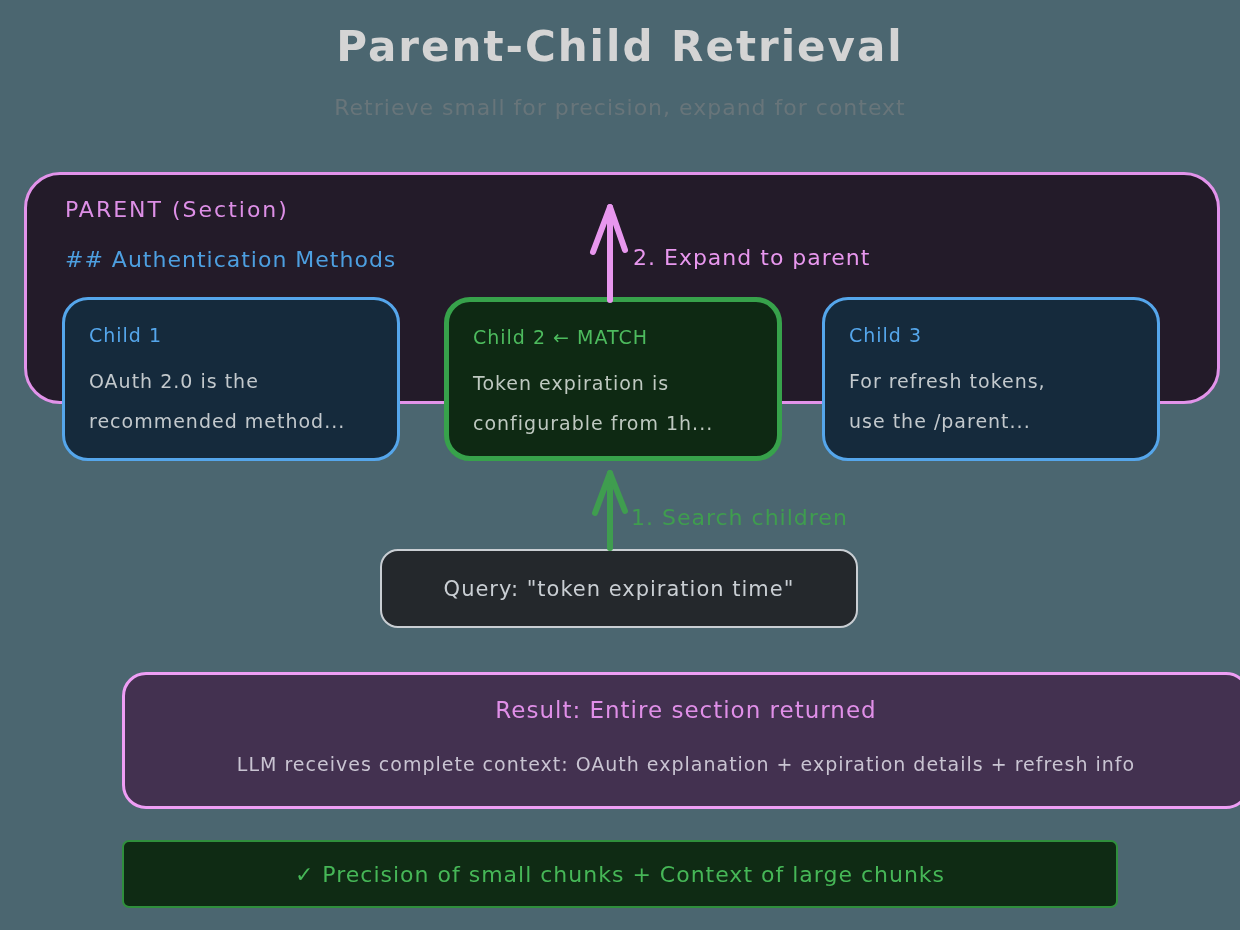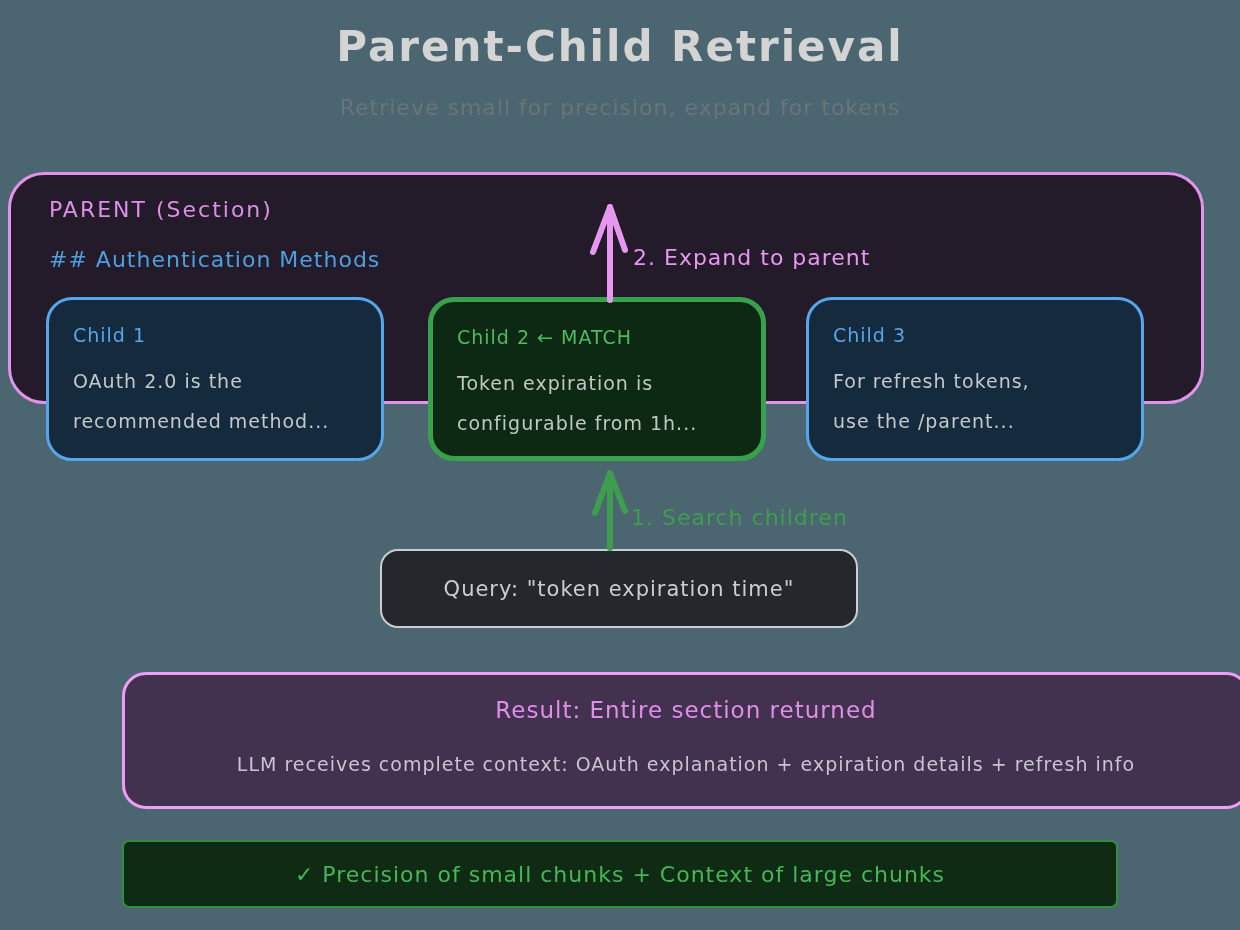--- a/index.html
+++ b/index.html
@@ -20,21 +20,21 @@
     color: #d4d4d4; letter-spacing: 2px;
   }
   .page-subtitle {
     left: 0; top: 95px; width: 1240px;
     text-align: center;
     font-size: 22px; color: #68757a; letter-spacing: 1px;
   }
 
   
   .parent-box {
-    left: 8px; top: 172px; width: 1196px; height: 232px;
+    left: 24px; top: 172px; width: 1196px; height: 232px;
     background: #231b29;
     border: 3.5px solid #e293ea;
     border-radius: 36px;
   }
   .parent-label {
     left: 38px; top: 22px;
     font-size: 22px; color: #dd8fe6; letter-spacing: 2px;
   }
   .parent-heading {
     left: 38px; top: 72px;
@@ -110,21 +110,21 @@
     border: 2.5px solid #2f8f3c;
     border-radius: 7px;
     display: flex; align-items: center; justify-content: center;
   }
   .summary-text { font-size: 22px; color: #46b757; letter-spacing: 1px; }
 </style>
 </head>
 <body>
 
 <div class="abs page-title">Parent-Child Retrieval</div>
-<div class="abs page-subtitle">Retrieve small for precision, expand for tokens</div>
+<div class="abs page-subtitle">Retrieve small for precision, expand for context</div>
 
 <div class="abs parent-box">
   <div class="abs parent-label">PARENT (Section)</div>
   <div class="abs parent-heading">## Authentication Methods</div>
 
   <div class="abs child-box child-blue child-1">
     <div class="abs child-label">Child 1</div>
     <div class="abs child-line1">OAuth 2.0 is the</div>
     <div class="abs child-line2">recommended method...</div>
   </div>

